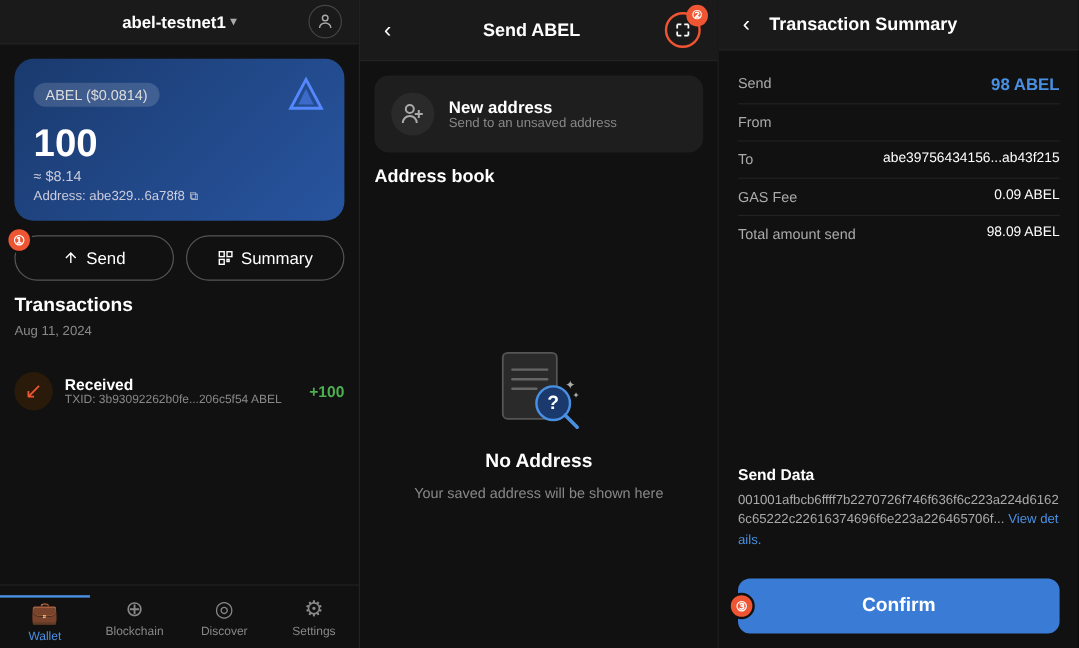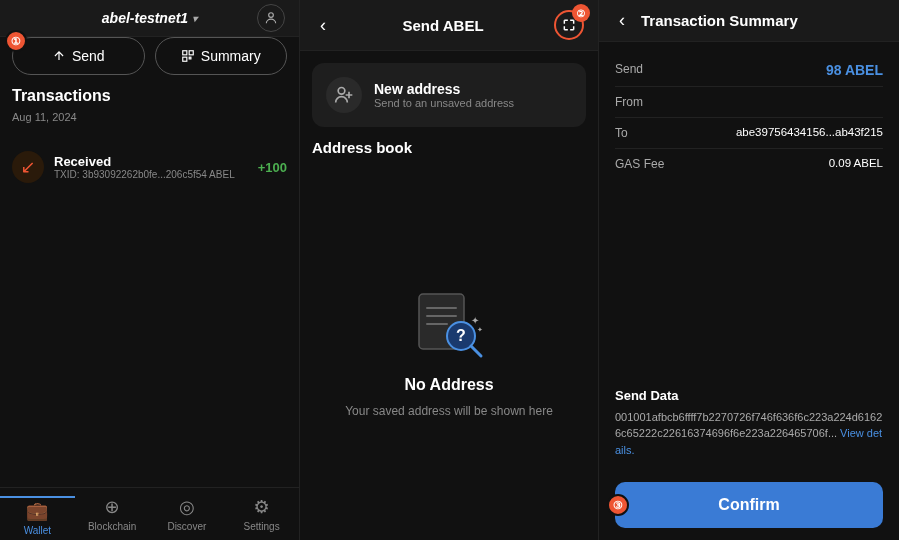--- a/index.html
+++ b/index.html
@@ -33,21 +33,20 @@
       position: relative;
     }
 
     .network-name {
       display: flex;
       align-items: center;
       gap: 4px;
       font-size: 14px;
       font-weight: 600;
       color: #fff;
-      font-style: italic;
     }
 
     .chevron-down {
       font-size: 10px;
       color: #aaa;
     }
 
     .profile-icon-btn {
       position: absolute;
       right: 14px;
@@ -504,20 +503,35 @@
       <span class="chevron-down">▾</span>
     </div>
     <button class="profile-icon-btn">
       <svg width="14" height="14" viewBox="0 0 24 24" fill="none" stroke="#aaa" stroke-width="2">
         <circle cx="12" cy="7" r="4"></circle>
           <path d="M4 21c0-4 3.6-7 8-7s8 3 8 7"></path>
       </svg>
     </button>
   </div>
 
+  <div class="balance-card">
+    <div class="balance-card-top">
+      <span class="token-badge">ABEL ($0.0814)</span>
+      <svg class="abel-logo" viewBox="0 0 40 40">
+        <polygon points="20,4 36,34 4,34" fill="none" stroke="#5588ff" stroke-width="3"></polygon>
+        <polygon points="20,14 28,30 12,30" fill="#5588ff" opacity="0.5"></polygon>
+      </svg>
+    </div>
+    <div class="balance-amount">100</div>
+    <div class="balance-usd">≈ $8.14</div>
+    <div class="address-row">
+      <span>Address: abe329...6a78f8</span>
+      <span class="copy-icon">⧉</span>
+    </div>
+  </div>
 
   <div class="action-buttons">
     <button class="action-btn">
       <span class="btn-circle-badge">①</span>
       <svg width="14" height="14" viewBox="0 0 24 24" fill="none" stroke="#fff" stroke-width="2">
         <path d="M12 5v14M5 12l7-7 7 7"></path>
       </svg>
       <span>Send</span>
     </button>
     <button class="action-btn">
@@ -638,20 +652,24 @@
     <div class="summary-row">
       <span class="summary-label">To</span>
       <span class="summary-value">abe39756434156...ab43f215</span>
     </div>
 
     <div class="summary-row">
       <span class="summary-label">GAS Fee</span>
       <span class="summary-value">0.09 ABEL</span>
     </div>
 
+    <div class="summary-row">
+      <span class="summary-label">Total amount send</span>
+      <span class="summary-value">98.09 ABEL</span>
+    </div>
   </div>
 
   <div class="memo-section">
     <div class="memo-title">Send Data</div>
     <div class="memo-text">
       <span>001001afbcb6ffff7b2270726f746f636f6c223a224d61626c65222c22616374696f6e223a226465706f... </span>
       <span class="view-link">View details.</span>
     </div>
   </div>
 

